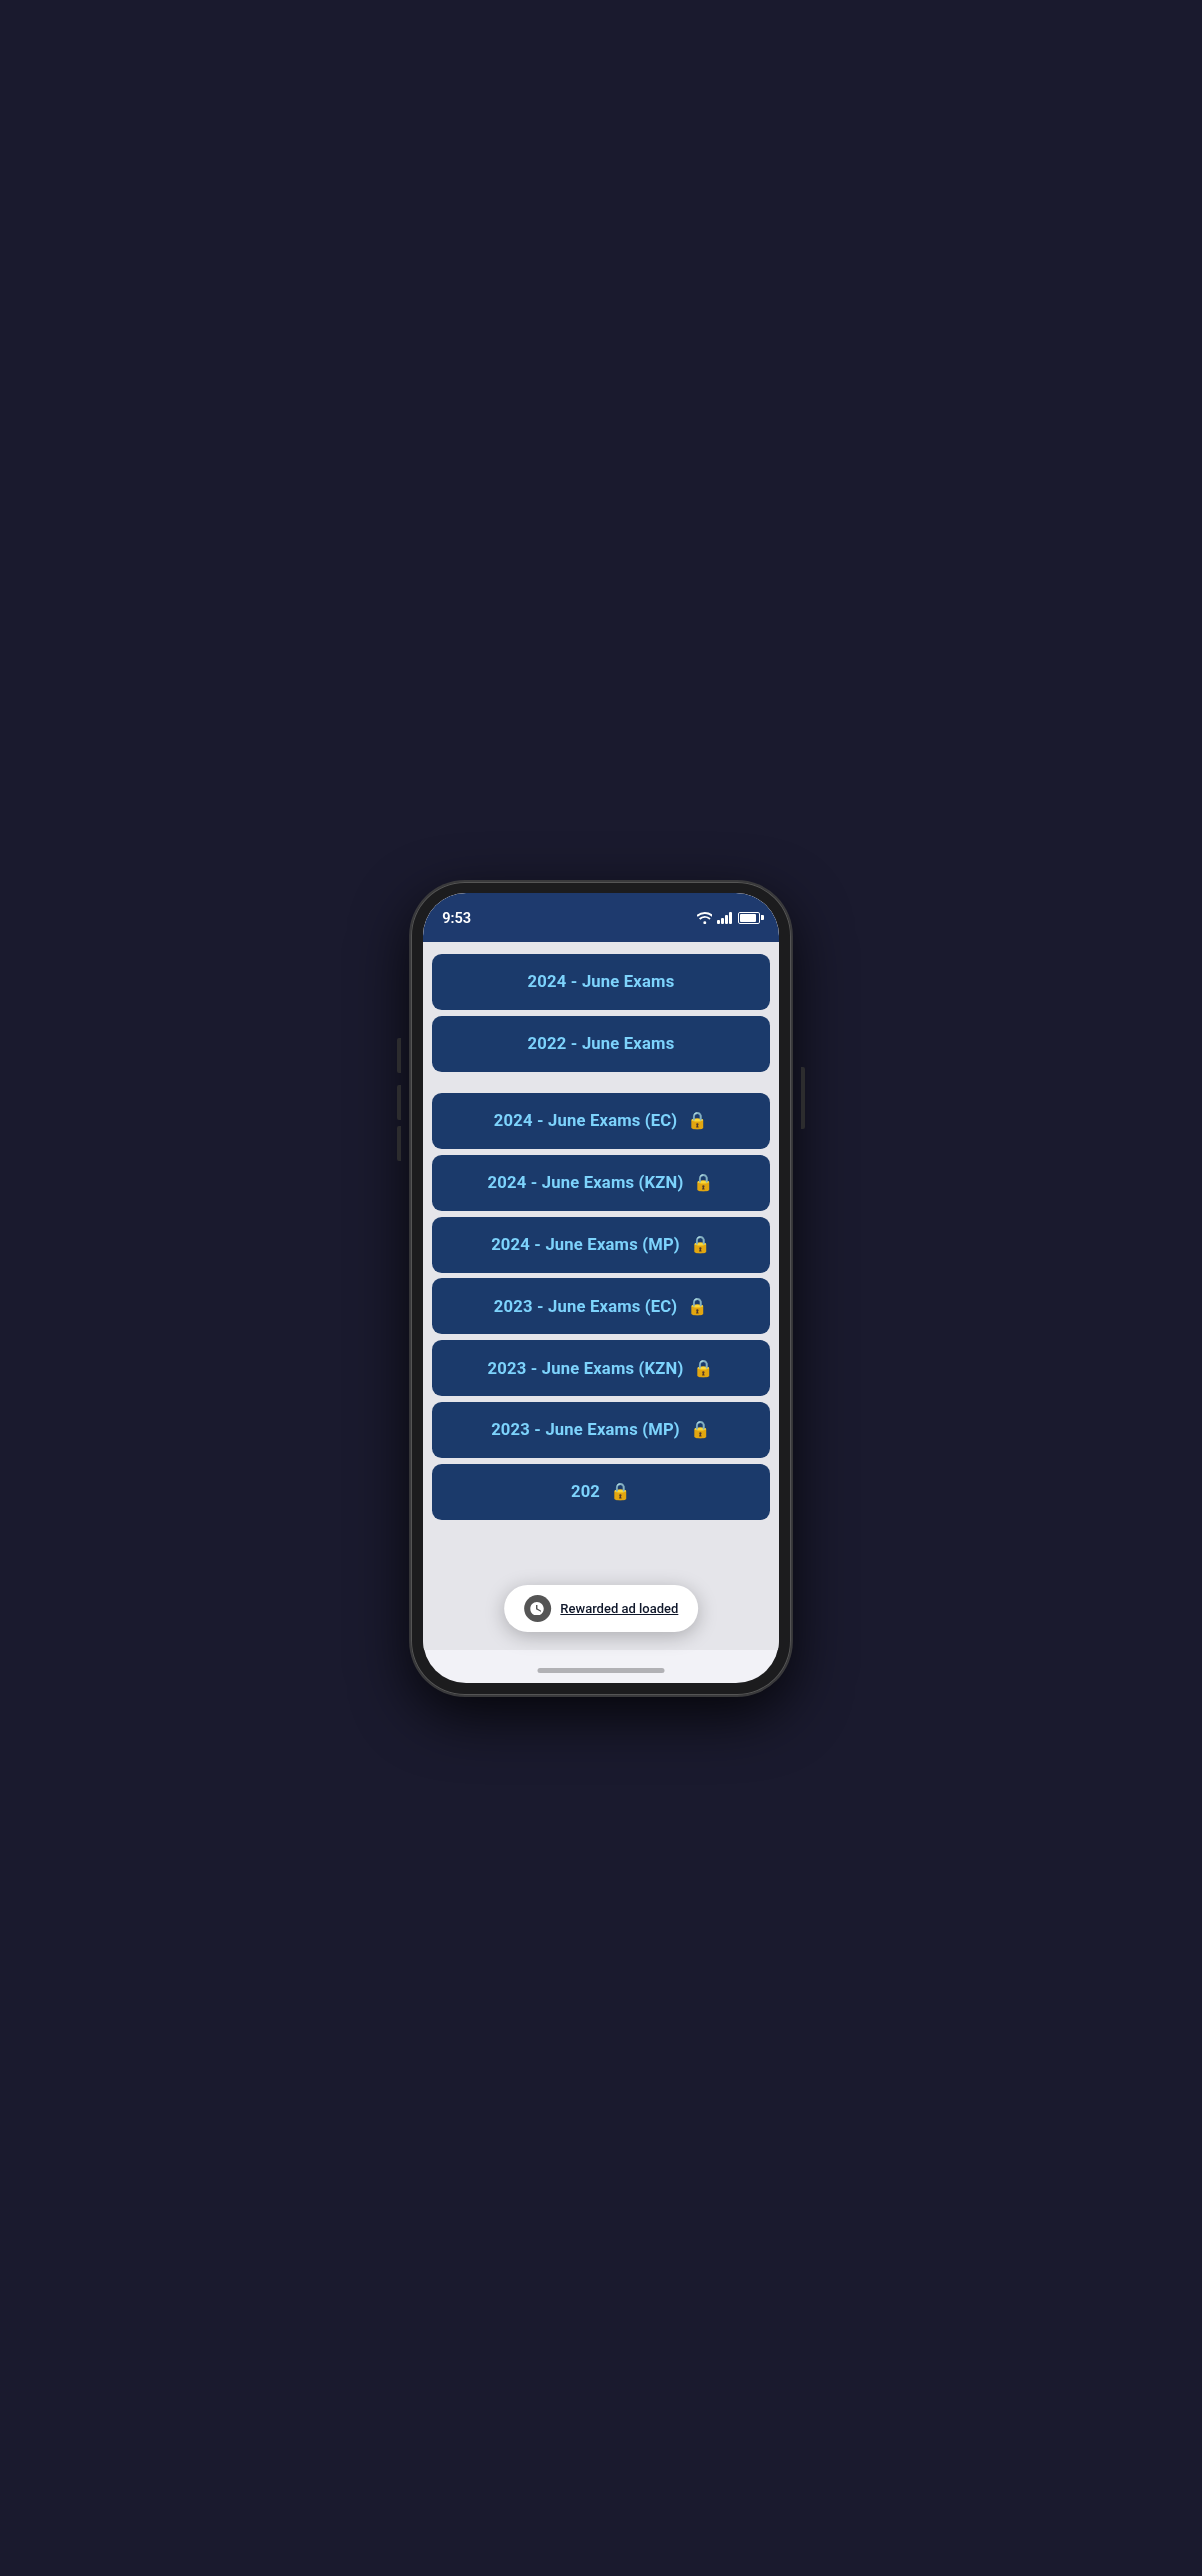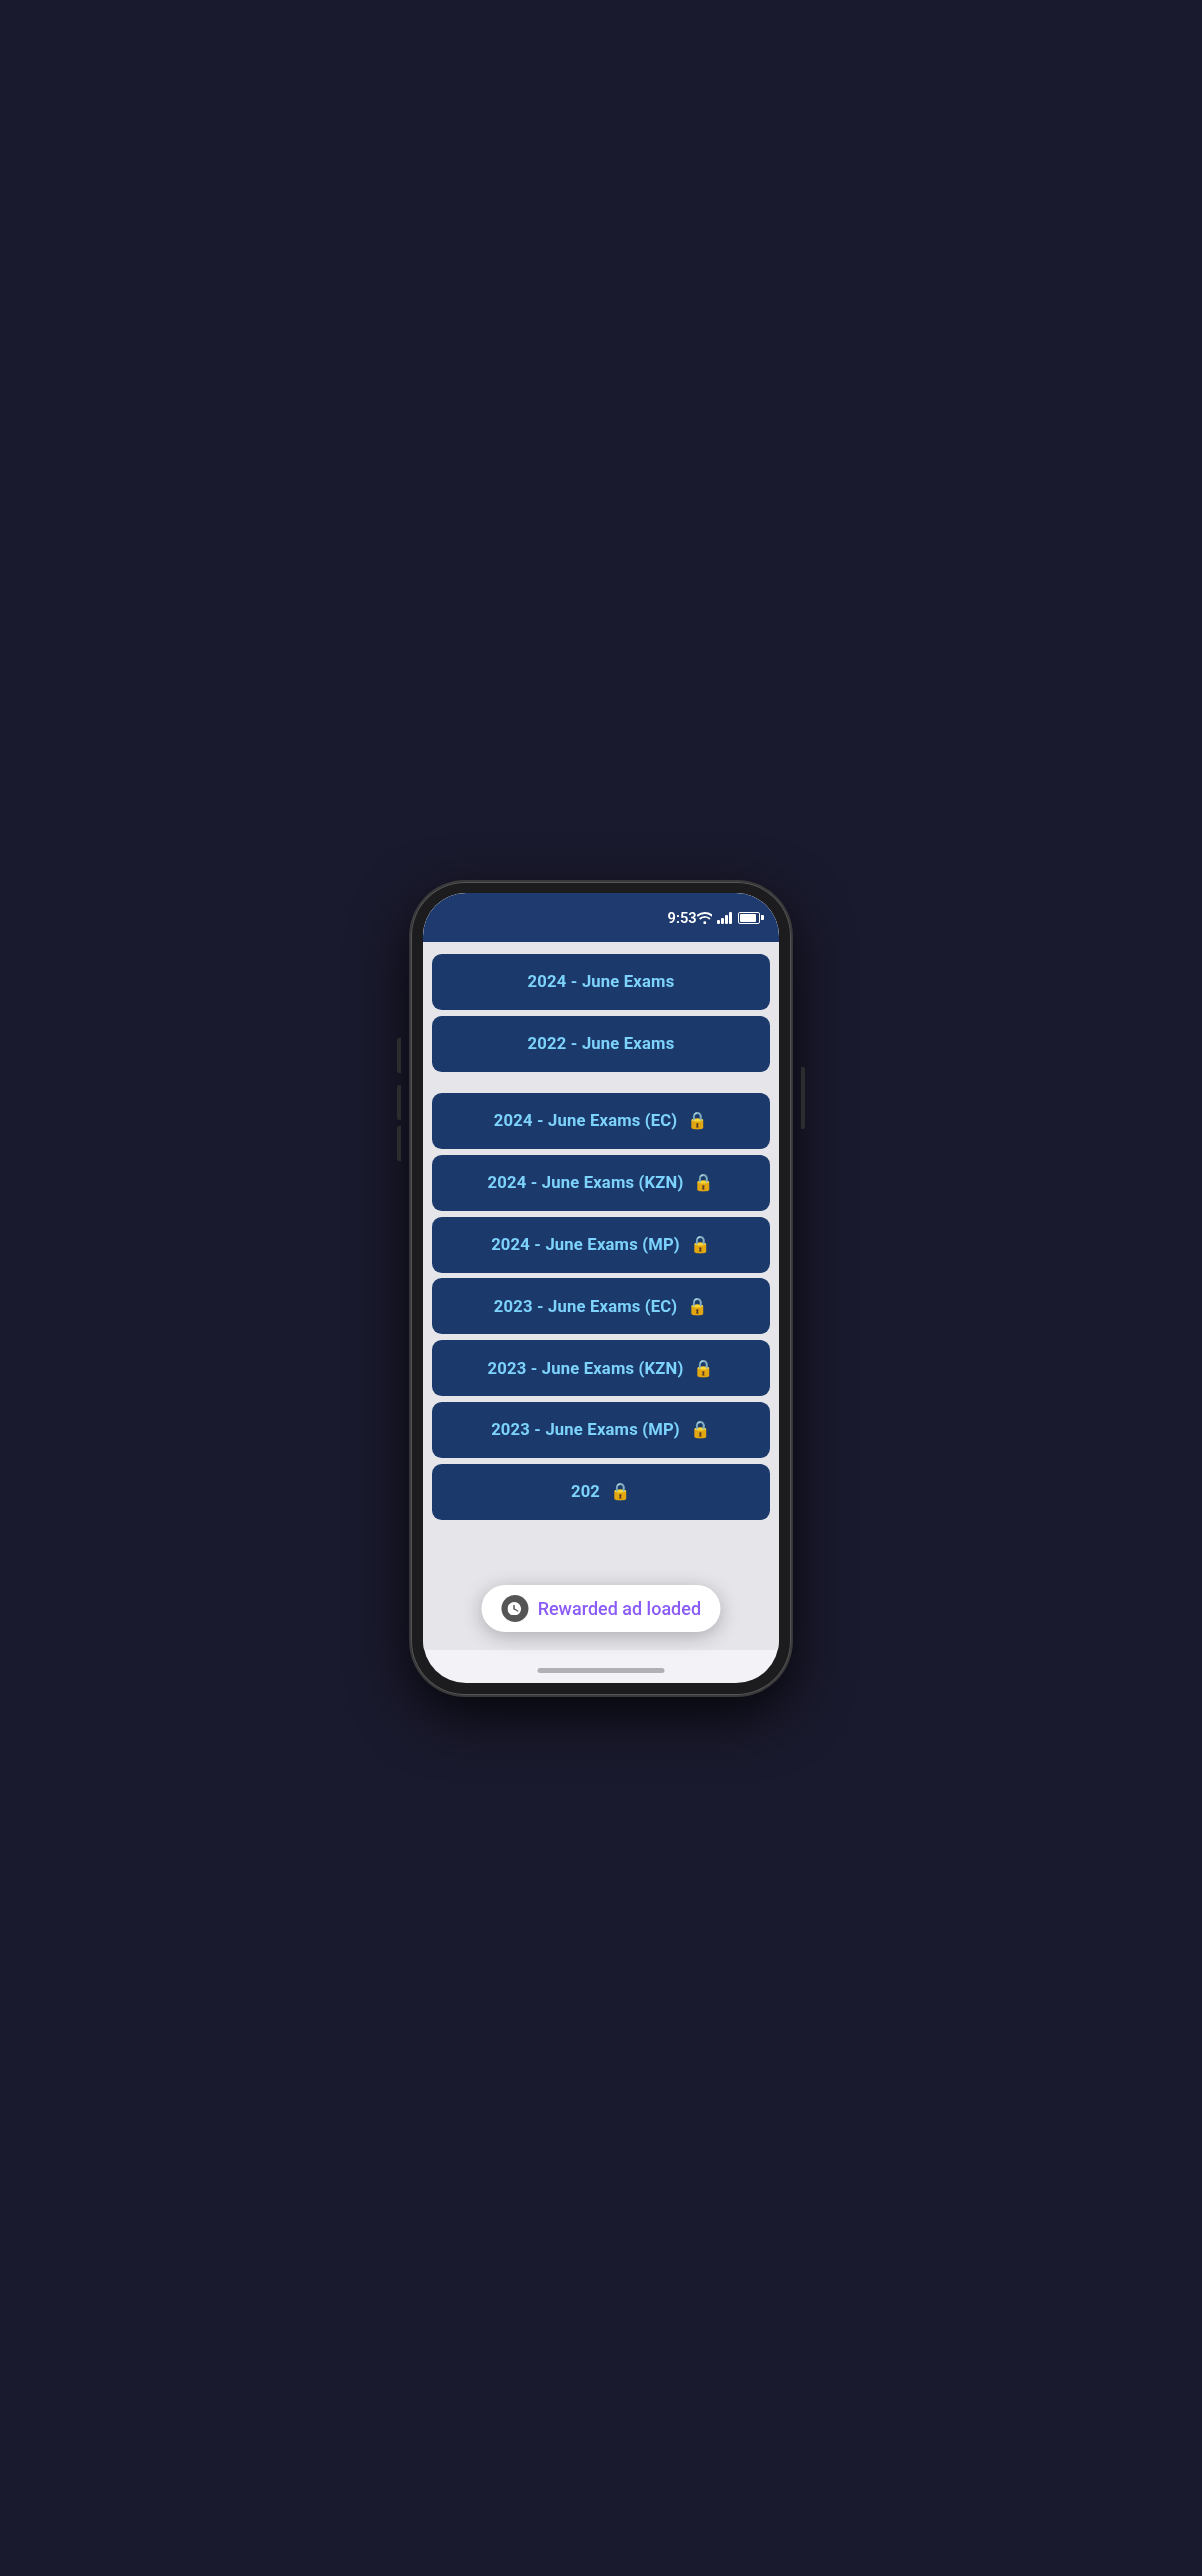--- a/index.html
+++ b/index.html
@@ -54,21 +54,21 @@
       background: #2c2c2e;
       border-radius: 0 1.9px 1.9px 0;
     }
 
     
     .status-bar {
       background: #1e3a6e;
       height: 49px;
       display: flex;
       align-items: center;
-      justify-content: flex-end;
+      justify-content: space-between;
       padding: 0 19.5px;
       border-radius: 43px 43px 0 0;
     }
 
     .status-time {
       color: white;
       font-size: 14.6px;
       font-weight: 600;
     }
 
@@ -211,23 +211,24 @@
       background: #555;
       border-radius: 50%;
       display: flex;
       align-items: center;
       justify-content: center;
       color: white;
       font-size: 13.6px;
     }
 
     .toast-text {
-      font-size: 18px;
+      font-size: 13px;
       font-weight: 500;
-      color: #8b5cf6;
+      color: #0f172a;
+      text-decoration: underline;
     }
 
     
     .btn-partial {
       background: #1b3a6b;
       border-radius: 9.7px;
       padding: 17.5px 15.6px;
       display: flex;
       align-items: center;
       justify-content: center;

